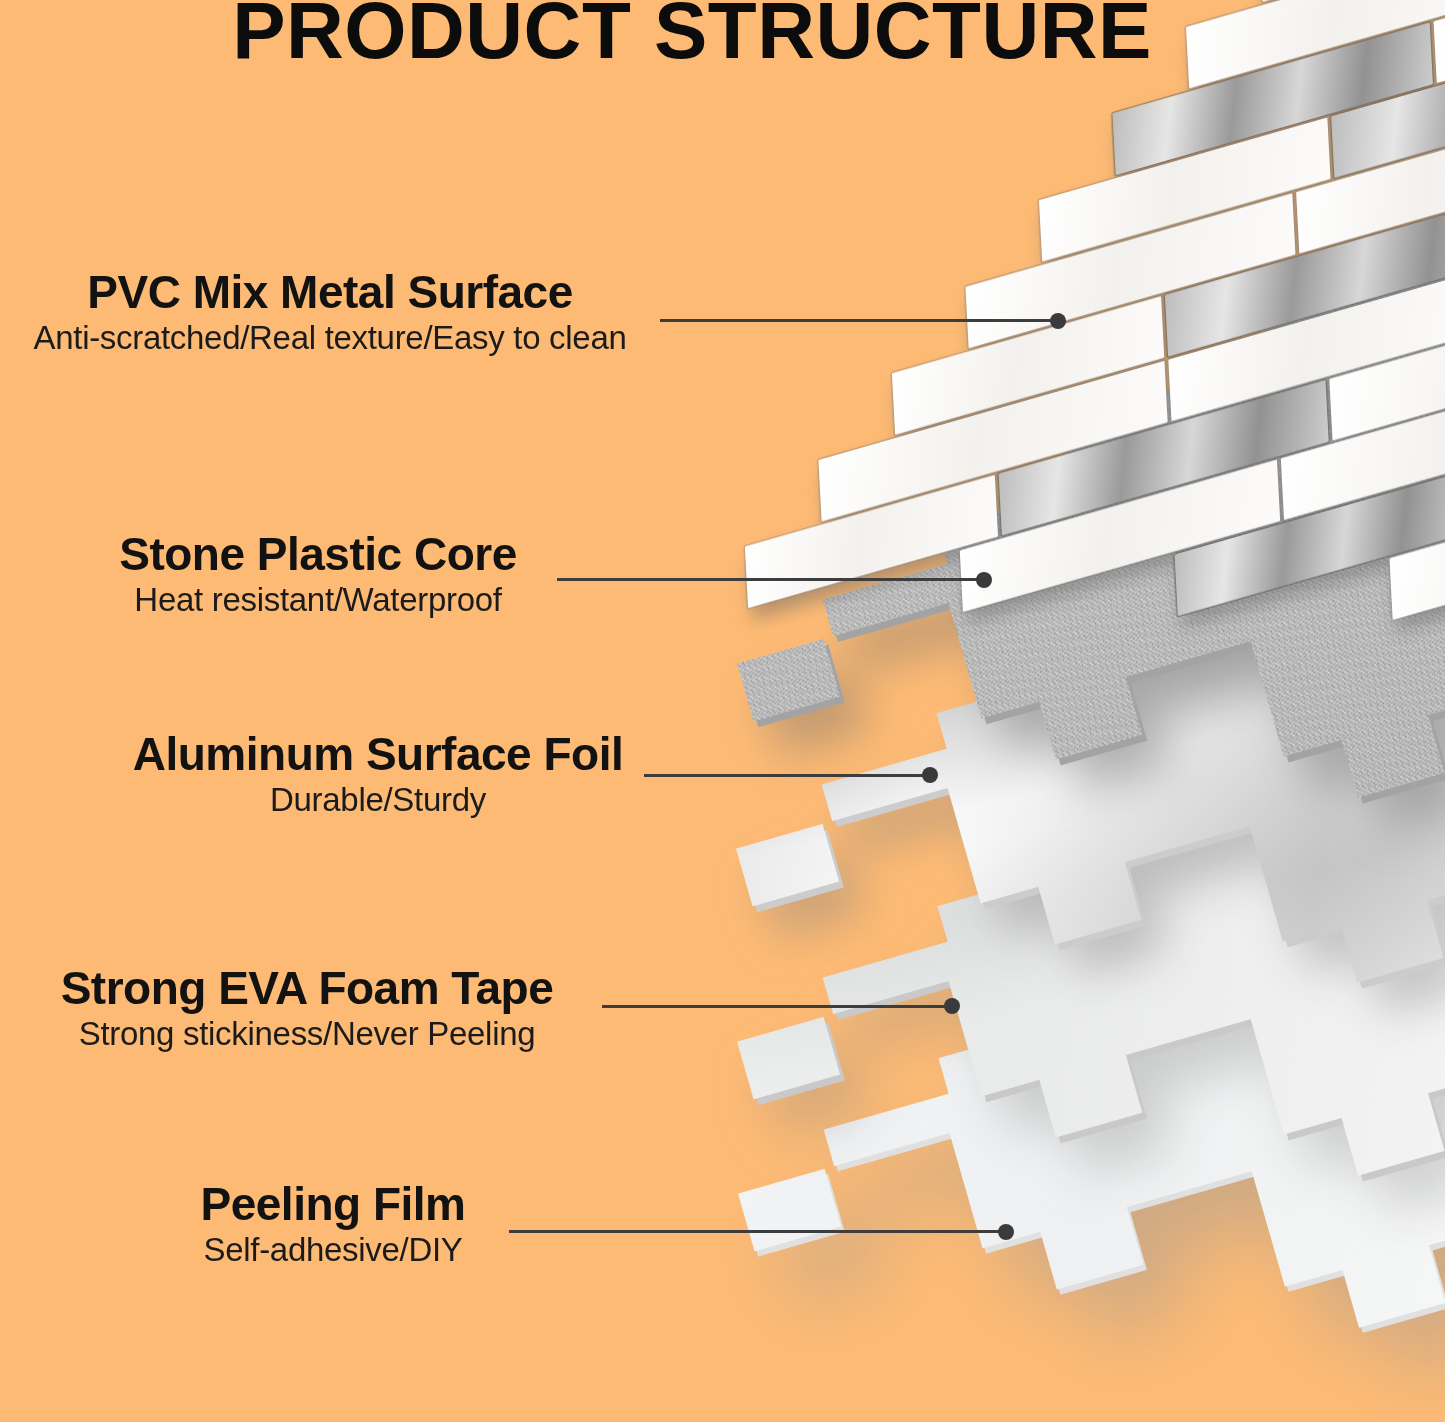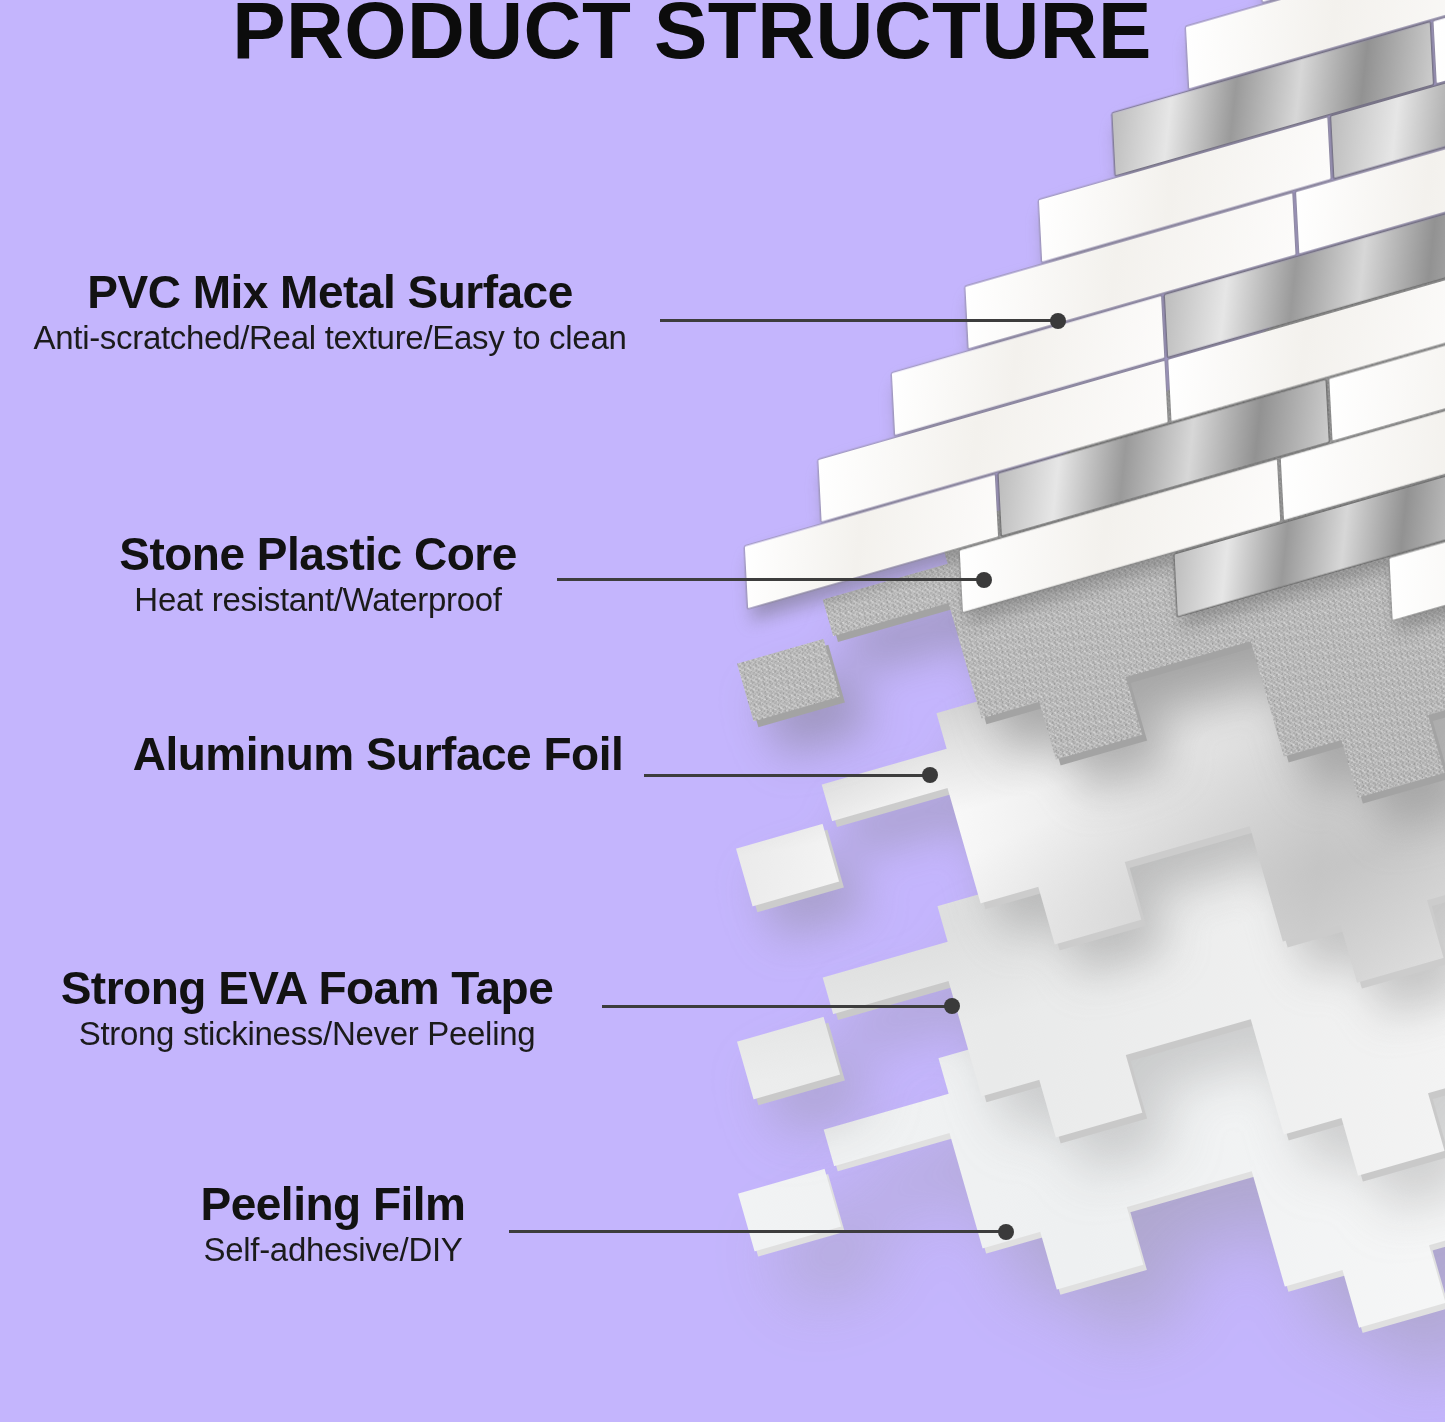--- a/index.html
+++ b/index.html
@@ -1,17 +1,17 @@
 <!DOCTYPE html>
 <html><head>
 <meta charset="utf-8">
 <style>
   html,body{margin:0;padding:0;background:#ffffff;}
   body{font-family:"Liberation Sans", sans-serif;}
-  #canvas{position:relative;width:1445px;height:1422px;overflow:hidden;background:#c4b5fd;}
+  #canvas{position:relative;width:1445px;height:1422px;overflow:hidden;background:#fdba74;}
 
   
   #page-title{
     position:absolute;top:-9px;left:0;width:1384px;margin:0;
     text-align:center;font-size:80px;font-weight:700;color:#0c0c0c;
     letter-spacing:0.5px;line-height:1;
   }
 
   
   .sheet{position:absolute;width:1700px;height:1100px;transform-origin:0 0;transform:rotate(-16deg);pointer-events:none;}
@@ -166,20 +166,21 @@
 
   <div class="label" style="left:-32px;top:530px;width:700px;">
     <h2>Stone Plastic Core</h2>
     <p>Heat resistant/Waterproof</p>
   </div>
   <div class="cline" style="left:557px;top:578px;width:427px;"></div>
   <div class="dot" style="left:976px;top:572px;"></div>
 
   <div class="label" style="left:28px;top:730px;width:700px;">
     <h2>Aluminum Surface Foil</h2>
+    <p>Durable/Sturdy</p>
   </div>
   <div class="cline" style="left:644px;top:774px;width:286px;"></div>
   <div class="dot" style="left:922px;top:767px;"></div>
 
   <div class="label" style="left:-43px;top:964px;width:700px;">
     <h2>Strong EVA Foam Tape</h2>
     <p>Strong stickiness/Never Peeling</p>
   </div>
   <div class="cline" style="left:602px;top:1005px;width:350px;"></div>
   <div class="dot" style="left:944px;top:998px;"></div>

